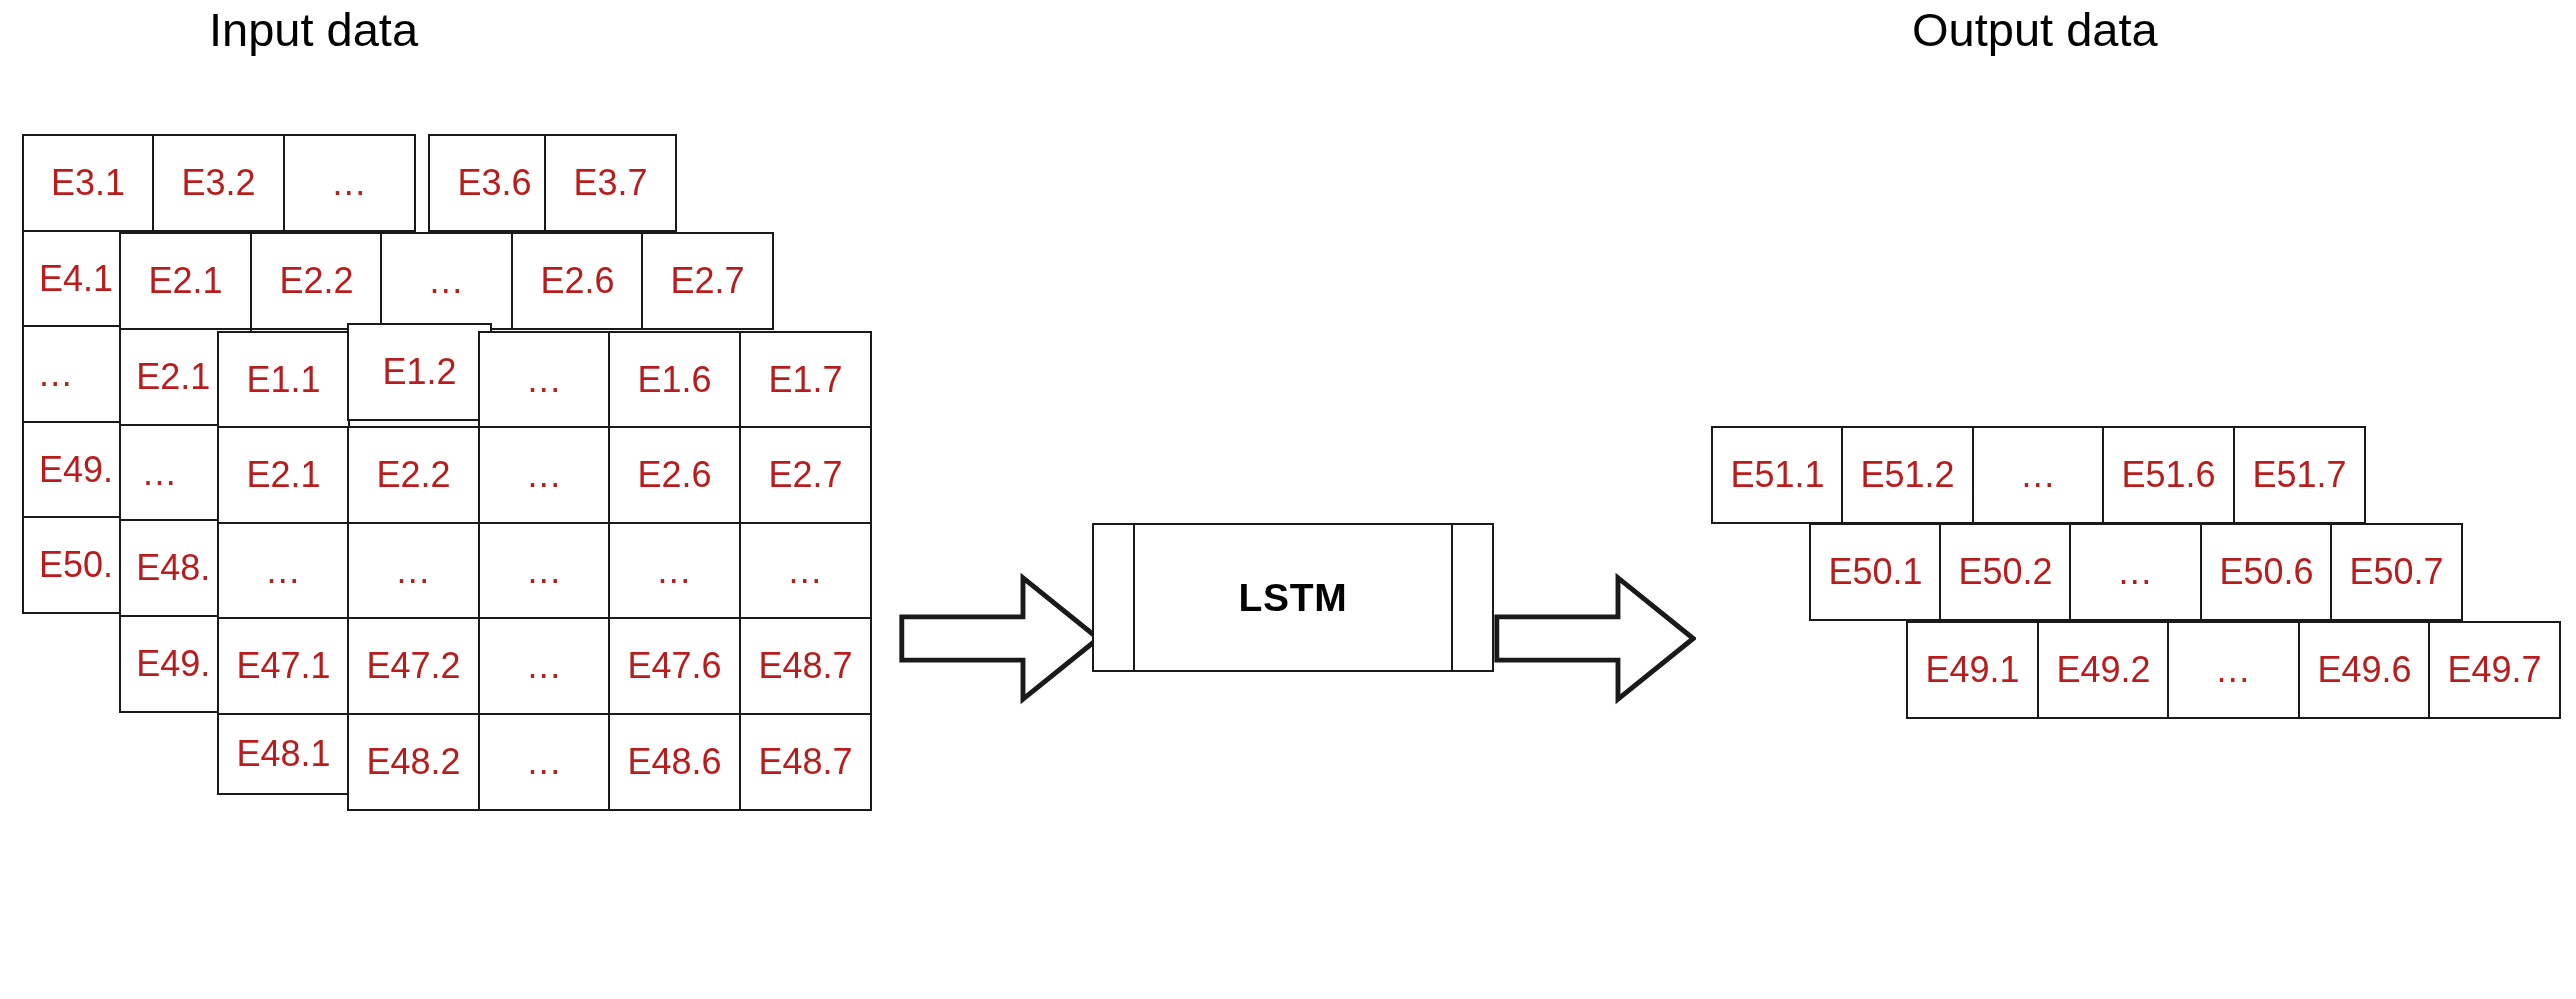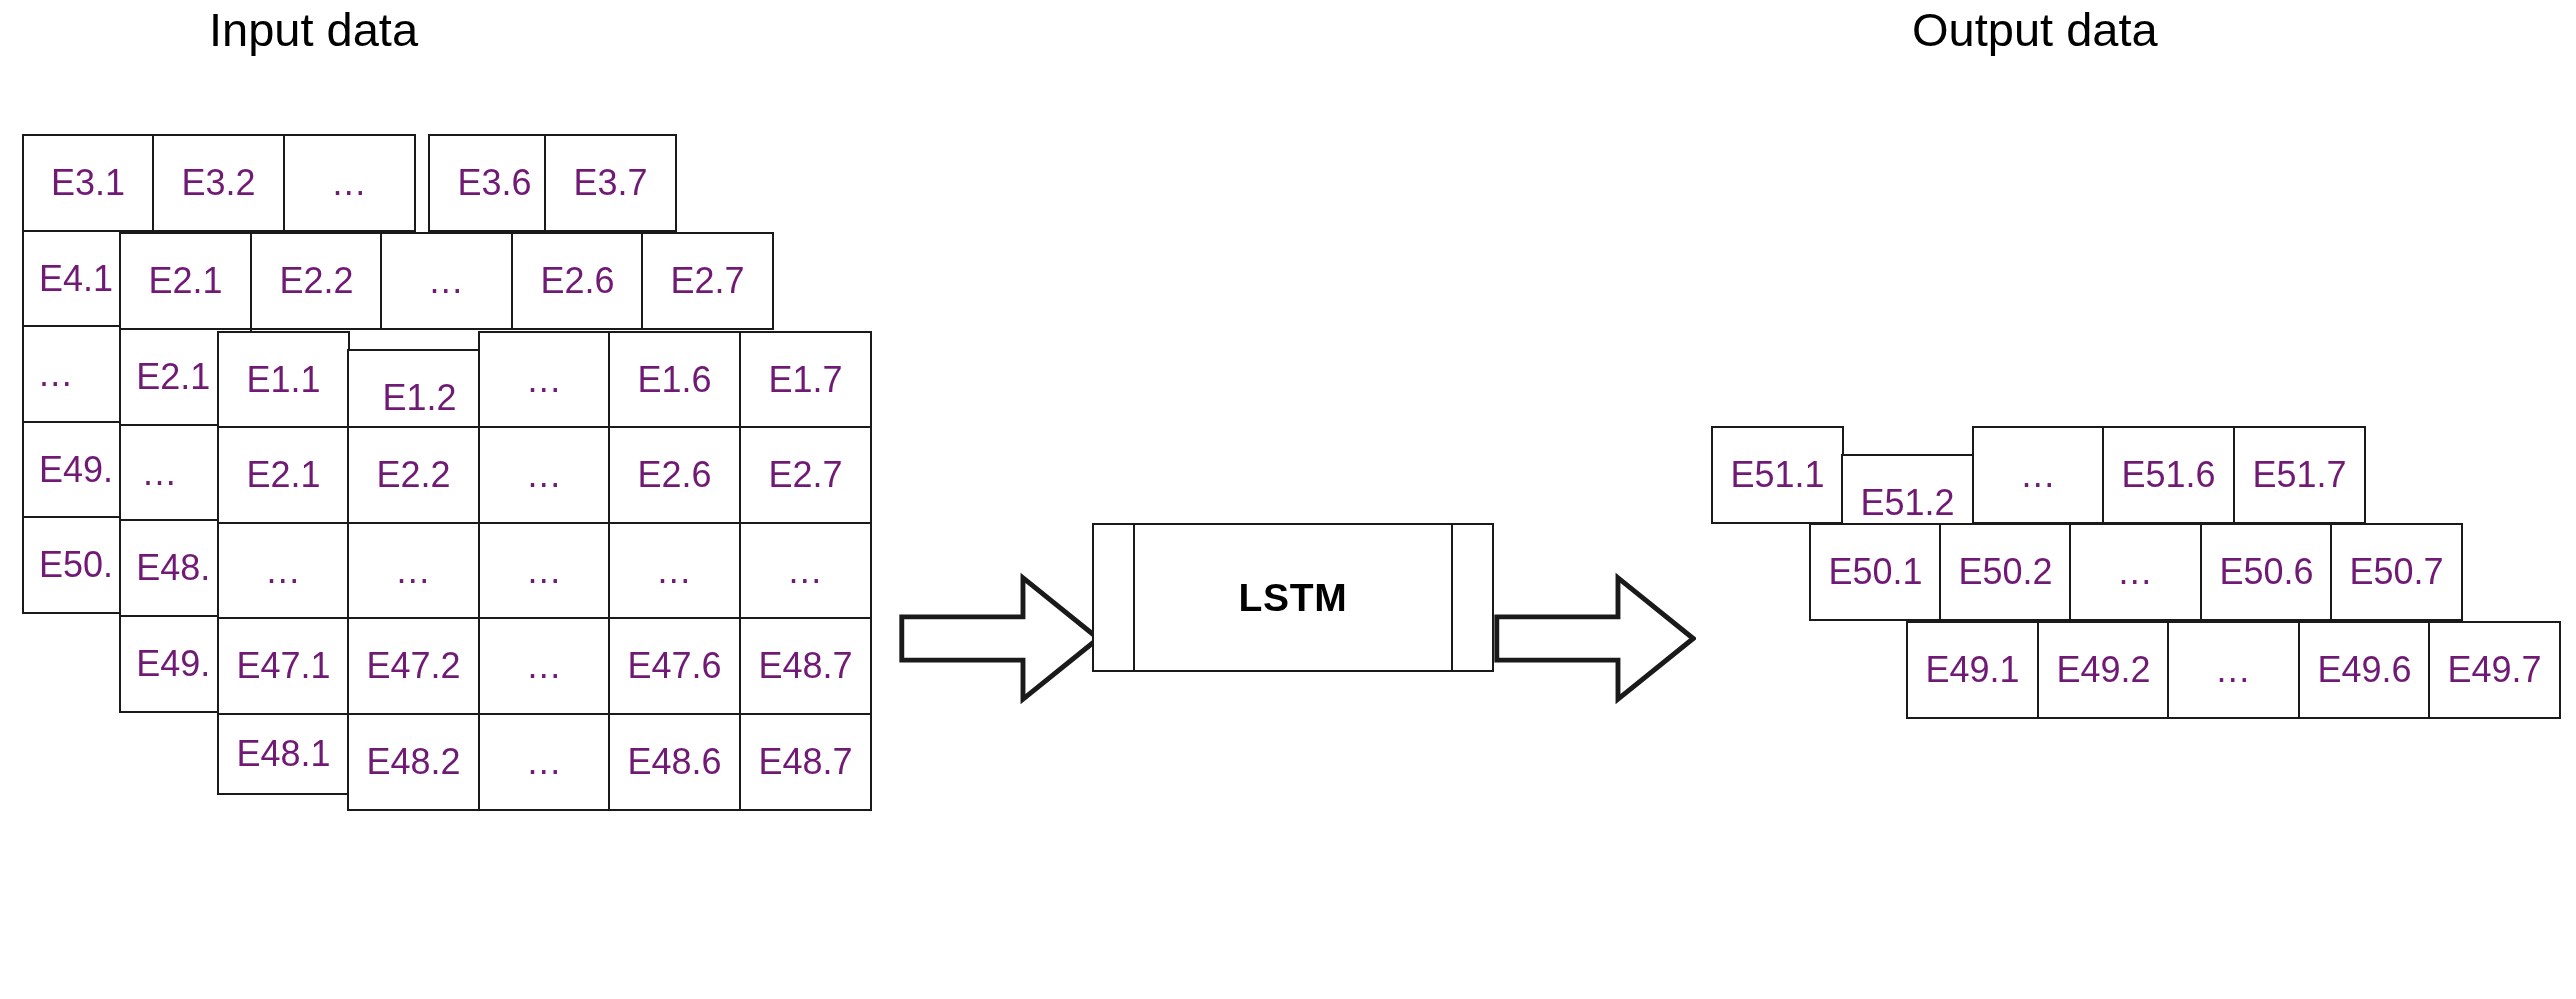--- a/index.html
+++ b/index.html
@@ -6,21 +6,21 @@
   body{width:2576px;height:999px;position:relative;overflow:hidden;
        font-family:"Liberation Sans", sans-serif;color:#000;}
   .stage{position:absolute;left:0;top:0;width:2576px;height:999px;}
 
   .title{position:absolute;font-size:47px;line-height:47px;color:#000;
          white-space:nowrap;font-weight:400;}
 
   
   .cell{position:absolute;box-sizing:border-box;background:#ffffff;
         border:2.1px solid #1a1a1a;display:flex;align-items:center;
-        justify-content:center;font-size:36px;line-height:36px;color:#701a75;
+        justify-content:center;font-size:36px;line-height:36px;color:#b91c1c;
         white-space:nowrap;}
   .cell.dots{font-size:36px;letter-spacing:1.4px;}
 
   
   .layer{position:absolute;left:0;top:0;width:100%;height:100%;}
 
   
   .lstm-box{position:absolute;box-sizing:border-box;background:#fff;
             border:2.8px solid #1a1a1a;}
   .lstm-bar{position:absolute;top:0;bottom:0;width:0;border-left:2.8px solid #1a1a1a;}
@@ -60,21 +60,21 @@
 
     <div class="cell" style="left:119px;top:328px;width:133px;height:98px;justify-content:flex-start;padding-left:15.3px;">E2.1</div>
     <div class="cell dots" style="left:119px;top:424px;width:133px;height:98px;justify-content:flex-start;padding-left:22px;">...</div>
     <div class="cell" style="left:119px;top:519px;width:133px;height:98px;justify-content:flex-start;padding-left:15.3px;">E48.</div>
     <div class="cell" style="left:119px;top:615px;width:133px;height:98px;justify-content:flex-start;padding-left:15.3px;">E49.</div>
   </div>
 
   <div class="layer">
 
     <div class="cell" style="left:217px;top:331px;width:133px;height:98px;">E1.1</div>
-    <div class="cell" style="left:347px;top:349px;width:145px;height:98px;">E1.2</div>
+    <div class="cell" style="left:347px;top:323px;width:145px;height:98px;">E1.2</div>
     <div class="cell dots" style="left:478px;top:331px;width:133px;height:98px;">...</div>
     <div class="cell" style="left:608px;top:331px;width:133px;height:98px;">E1.6</div>
     <div class="cell" style="left:739px;top:331px;width:133px;height:98px;">E1.7</div>
 
     <div class="cell" style="left:217px;top:426px;width:133px;height:98px;">E2.1</div>
     <div class="cell" style="left:347px;top:426px;width:133px;height:98px;">E2.2</div>
     <div class="cell dots" style="left:478px;top:426px;width:133px;height:98px;">...</div>
     <div class="cell" style="left:608px;top:426px;width:133px;height:98px;">E2.6</div>
     <div class="cell" style="left:739px;top:426px;width:133px;height:98px;">E2.7</div>
 
@@ -110,21 +110,21 @@
   </div>
 
   <div class="arrow" style="left:1494px;top:572px;width:202px;height:133px;">
     <svg width="202" height="133" viewBox="0 0 290 190">
       <polygon points="4,64 178,64 178,8 286,95 178,182 178,126 4,126" fill="#ffffff" stroke="#1a1a1a" stroke-width="7" stroke-linejoin="miter"></polygon>
     </svg>
   </div>
 
   <div class="layer">
     <div class="cell" style="left:1711px;top:426px;width:133px;height:98px;">E51.1</div>
-    <div class="cell" style="left:1841px;top:426px;width:133px;height:98px;margin-top:28px;">E51.2</div>
+    <div class="cell" style="left:1841px;top:426px;width:133px;height:98px;">E51.2</div>
     <div class="cell dots" style="left:1972px;top:426px;width:133px;height:98px;">...</div>
     <div class="cell" style="left:2102px;top:426px;width:133px;height:98px;">E51.6</div>
     <div class="cell" style="left:2233px;top:426px;width:133px;height:98px;">E51.7</div>
   </div>
 
   <div class="layer">
     <div class="cell" style="left:1809px;top:523px;width:133px;height:98px;">E50.1</div>
     <div class="cell" style="left:1939px;top:523px;width:133px;height:98px;">E50.2</div>
     <div class="cell dots" style="left:2069px;top:523px;width:133px;height:98px;">...</div>
     <div class="cell" style="left:2200px;top:523px;width:133px;height:98px;">E50.6</div>

